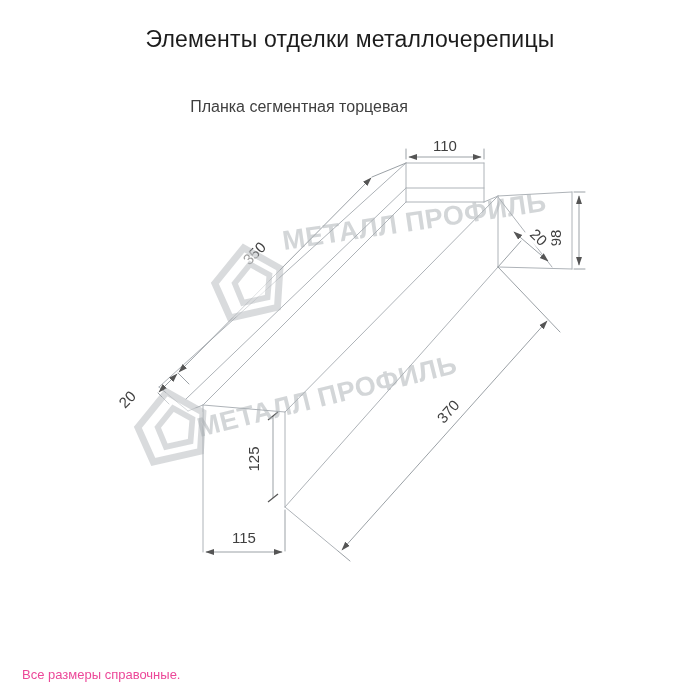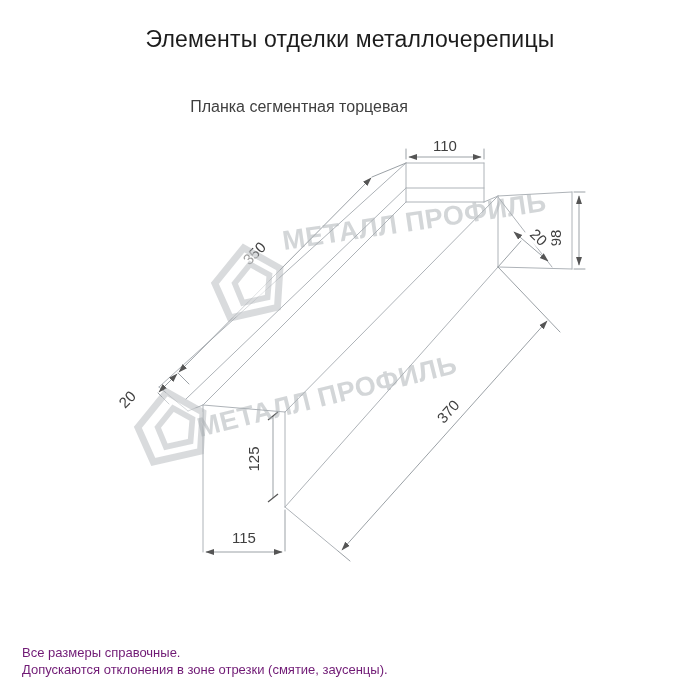--- a/index.html
+++ b/index.html
@@ -9,22 +9,22 @@
   }
   .page-title{
     position:absolute;top:26px;left:0;width:700px;text-align:center;
     font-size:23px;font-weight:400;color:#1c1c1c;letter-spacing:.2px;
   }
   .product-subtitle{
     position:absolute;top:96px;left:0;width:598px;text-align:center;
     font-size:16px;line-height:21px;color:#3f3f3f;
   }
   .footer-notes{
-    position:absolute;left:22px;top:644px;
-    font-size:13px;line-height:17px;color:#701a75;
+    position:absolute;left:22px;top:666px;
+    font-size:13px;line-height:17px;color:#ec4899;
   }
   svg.drawing{position:absolute;left:0;top:0;}
   .dim-text{fill:#3f3f3f;font-size:15px;font-family:"Liberation Sans",sans-serif;}
   .wm-text{
     fill:rgba(168,173,178,0.5);font-size:27px;font-weight:bold;
     font-family:"Liberation Sans",sans-serif;letter-spacing:.5px;
   }
 </style>
 </head>
 <body>
@@ -123,14 +123,13 @@
     <text class="wm-text" transform="translate(284,250) rotate(-8.5)">МЕТАЛЛ ПРОФИЛЬ</text>
   </g>
   <g>
     <use href="#mp-logo" transform="translate(130,396) rotate(-10) scale(1.15)"></use>
     <text class="wm-text" transform="translate(200,437) rotate(-14)">МЕТАЛЛ ПРОФИЛЬ</text>
   </g>
 </svg>
 
 <div class="footer-notes">
   <div>Все размеры справочные.</div>
-  <div>Допускаются отклонения в зоне отрезки (смятие, заусенцы).</div>
 </div>
 
 </body></html>

